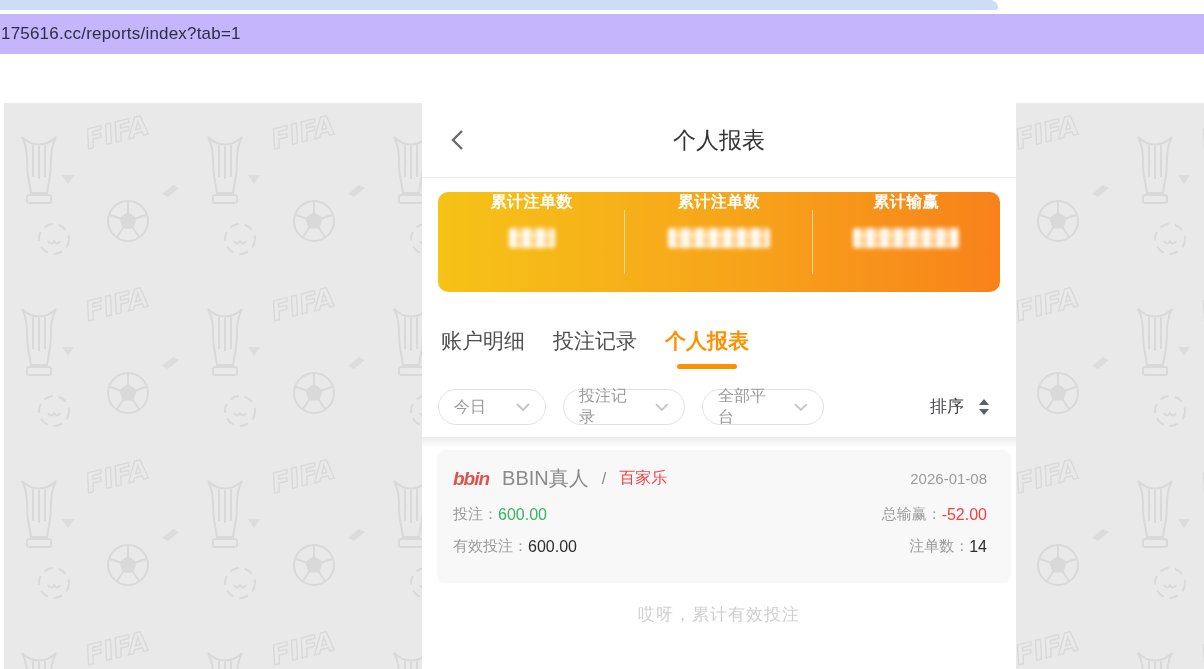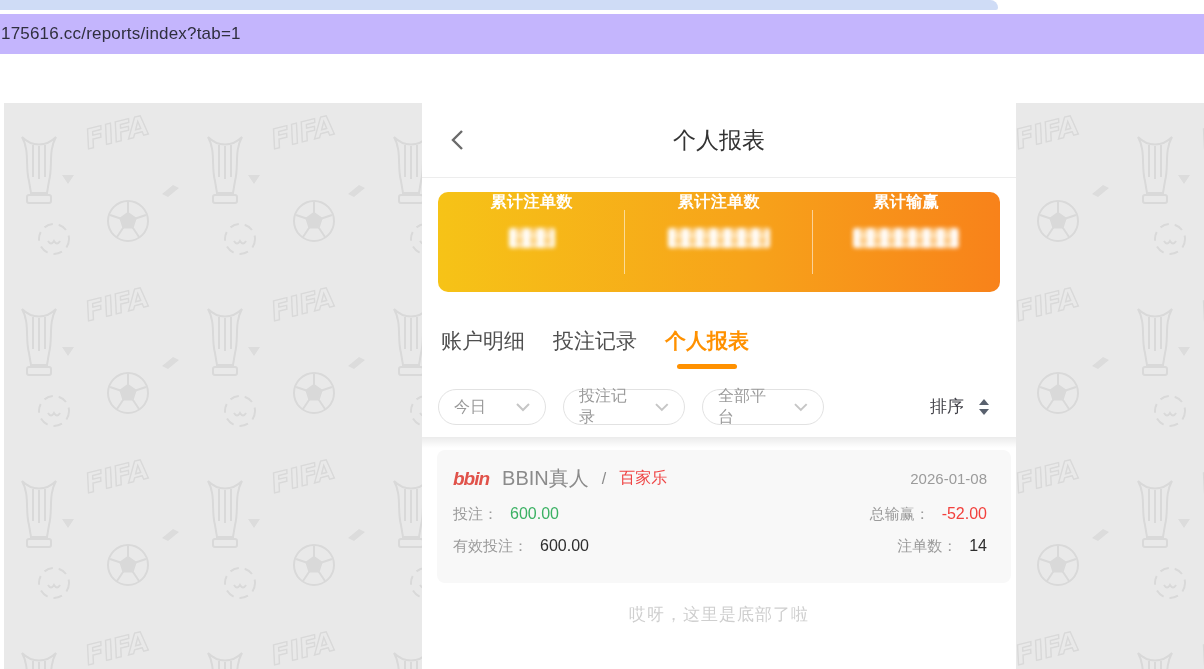--- a/index.html
+++ b/index.html
@@ -56,21 +56,21 @@
   .rec-card{position:absolute;left:15px;top:347px;width:574px;height:133px;background:#f8f8f8;
     border-radius:8px;box-sizing:border-box;padding:15px 24px 0 16px;cursor:pointer;}
   .rec-row{display:flex;justify-content:space-between;align-items:center;}
   .rec-row + .rec-row{margin-top:13px;}
   .rec-title{display:flex;align-items:center;gap:13px;}
   .bbin-logo{color:#e0524a;font-weight:bold;font-style:italic;font-size:19px;letter-spacing:-1px;}
   .rec-provider{font-size:20px;color:#8b8b8b;}
   .rec-sep{font-size:16px;color:#8b8b8b;}
   .rec-game{font-size:16px;color:#ef4444;}
   .rec-date{font-size:15px;color:#9b9b9b;}
-  .fld{display:flex;align-items:flex-start;gap:12px;}
+  .fld{display:flex;align-items:center;gap:0;}
   .fld-label{font-size:15px;color:#9b9b9b;}
   .fld-value{font-size:16px;color:#2e2e2e;}
   .val-green{color:#3bb163;}
   .val-red{color:#f2413d;}
   
   .footer-hint{position:absolute;left:0;width:594px;top:500px;text-align:center;
     font-size:17px;color:#cfcfcf;letter-spacing:1px;}
 </style>
 </head>
 <body>
@@ -210,16 +210,16 @@
           <span class="fld-label">有效投注：</span>
           <span class="fld-value">600.00</span>
         </div>
         <div class="fld">
           <span class="fld-label">注单数：</span>
           <span class="fld-value">14</span>
         </div>
       </div>
     </div>
 
-    <div class="footer-hint">哎呀，这里是底部了啦</div>
+    <div class="footer-hint">哎呀，累计有效投注</div>
 
   </div>
 </div>
 
 </body></html>

